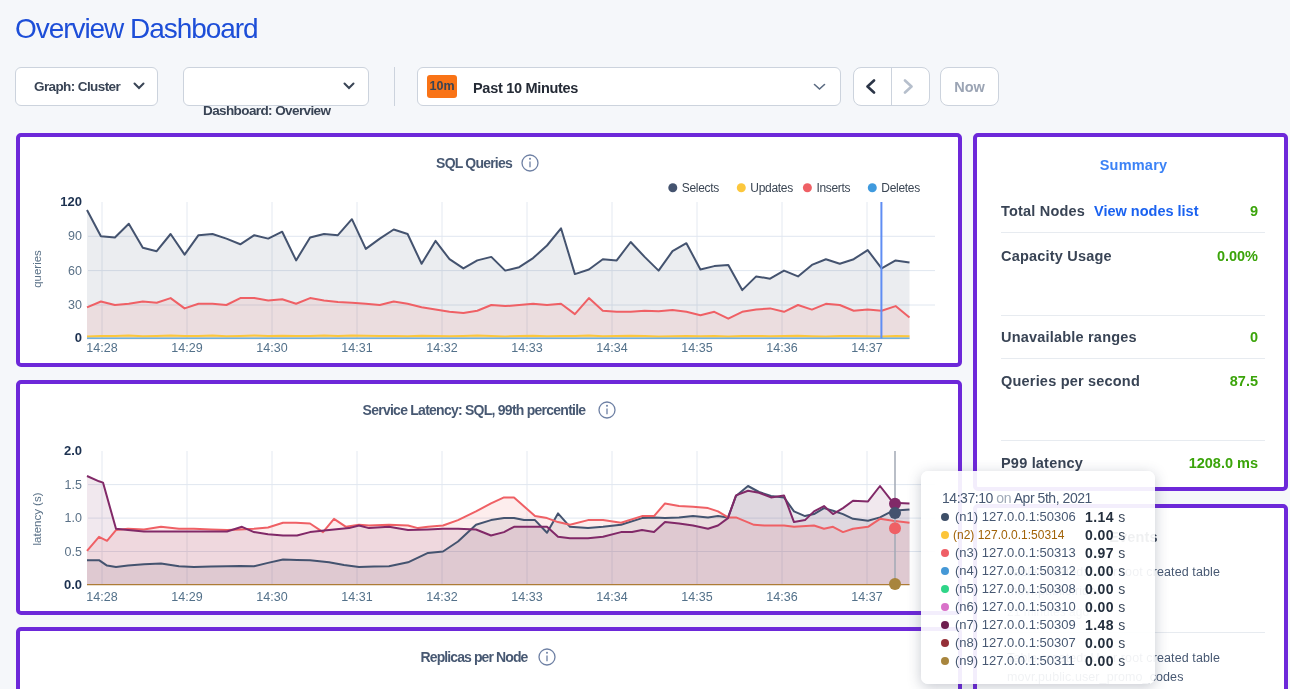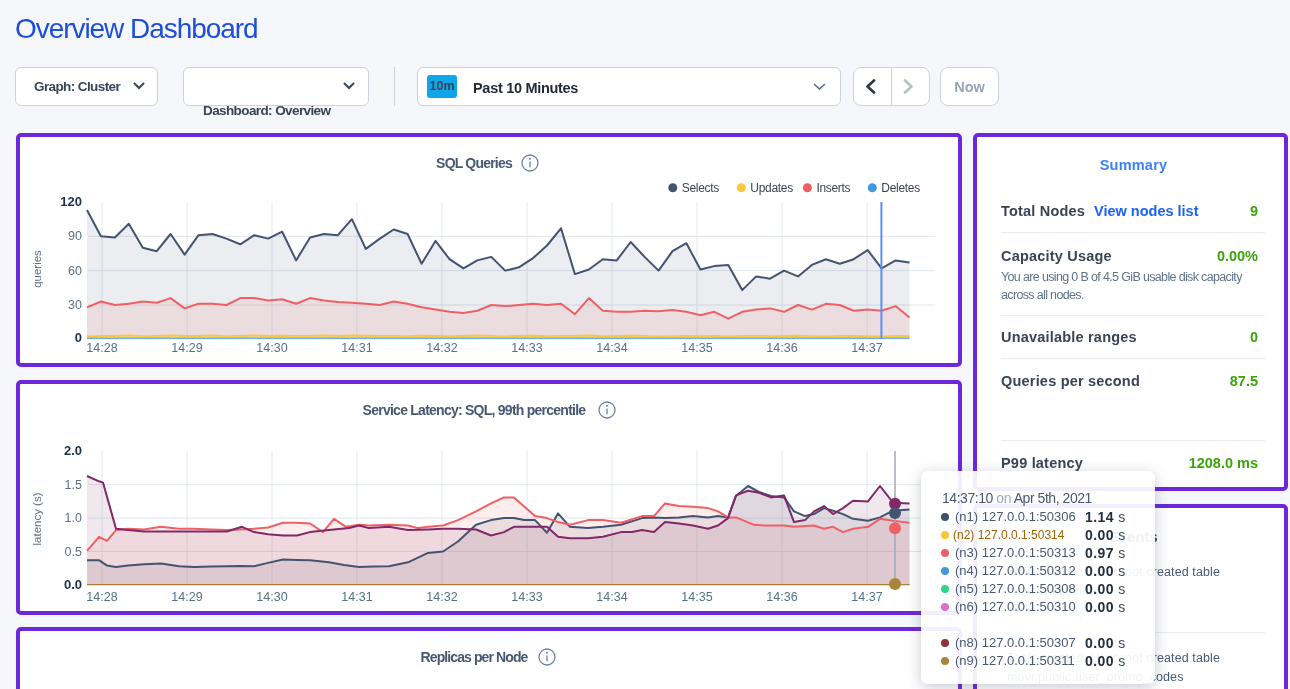--- a/index.html
+++ b/index.html
@@ -26,21 +26,21 @@
 
 <div class="btn" style="left:183px;top:67px;width:186px;height:39px;"></div>
 <div class="blabel" style="position:absolute;left:203px;top:79px;margin-top:24px;">Dashboard: Overview</div>
 <svg style="position:absolute;left:343px;top:82px;" width="12" height="8">
     <polyline points="1.5,1.5 6,6 10.5,1.5" fill="none" stroke="#394455" stroke-width="2" stroke-linecap="round"></polyline>
   </svg>
 
 <div style="position:absolute;left:394px;top:67px;width:1px;height:39px;background:#ccd3dd;"></div>
 
 <div class="btn" style="left:417px;top:67px;width:424px;height:39px;"></div>
-<div style="position:absolute;left:427px;top:75px;width:30px;height:23px;background:#0ea5e9;border-radius:3px;text-align:center;font-size:12.5px;font-weight:bold;color:#394455;line-height:23px;">10m</div>
+<div style="position:absolute;left:427px;top:75px;width:30px;height:23px;background:#f97316;border-radius:3px;text-align:center;font-size:12.5px;font-weight:bold;color:#394455;line-height:23px;">10m</div>
 <div style="position:absolute;left:473px;top:80px;font-size:14.5px;font-weight:bold;color:#242a35;letter-spacing:-0.3px;">Past 10 Minutes</div>
 <svg style="position:absolute;left:813px;top:83px;" width="13" height="8">
     <polyline points="1.5,1.5 6.5,6 11.5,1.5" fill="none" stroke="#5a6a81" stroke-width="1.6" stroke-linecap="round"></polyline>
   </svg>
 
 <div class="btn" style="left:852.5px;top:67px;width:77px;height:39px;border-radius:8px;"></div>
 <div style="position:absolute;left:891px;top:68px;width:1px;height:37px;background:#ccd3dd;"></div>
 <svg style="position:absolute;left:865px;top:79px;" width="11" height="15">
     <polyline points="9,1.5 2.5,7.5 9,13.5" fill="none" stroke="#2b3547" stroke-width="2.6" stroke-linecap="round" stroke-linejoin="round"></polyline>
   </svg>
@@ -171,21 +171,20 @@
 </div>
 
 <div class="card" style="left:973px;top:133px;width:315px;height:358px;">
 <div style="position:absolute;left:0;top:20px;width:313px;text-align:center;font-size:14.5px;font-weight:bold;color:#3b82f6;letter-spacing:0.2px;">Summary</div>
 <div class="slabel" style="left:24px;top:66px;">Total Nodes</div>
 <div style="position:absolute;left:117px;top:66px;font-size:14.5px;font-weight:bold;color:#1a62f0;">View nodes list</div>
 <div class="sval" style="top:66px;">9</div>
 <div class="divline" style="left:24px;top:94.8px;width:264px;"></div>
 <div class="slabel" style="left:24px;top:111px;">Capacity Usage</div>
 <div class="sval" style="top:111px;">0.00%</div>
-<div class="scap" style="left:24px;top:132px;">You are using 0 B of 4.5 GiB usable disk capacity<br>across all nodes.</div>
 <div class="divline" style="left:24px;top:177.7px;width:264px;"></div>
 <div class="slabel" style="left:24px;top:192px;">Unavailable ranges</div>
 <div class="sval" style="top:192px;">0</div>
 <div class="divline" style="left:24px;top:220.9px;width:264px;"></div>
 <div class="slabel" style="left:24px;top:236px;">Queries per second</div>
 <div class="sval" style="top:236px;">87.5</div>
 <div class="divline" style="left:24px;top:303.1px;width:264px;"></div>
 <div class="slabel" style="left:24px;top:318px;">P99 latency</div>
 <div class="sval" style="top:318px;">1208.0 ms</div>
 </div>
@@ -223,20 +222,25 @@
 <div style="position:absolute;left:20px;top:109px;height:18px;width:210px;">
       <span style="position:absolute;left:0;top:5px;width:8px;height:8px;border-radius:50%;background:#2fd588"></span>
       <span style="position:absolute;left:14px;top:0;font-size:13px;line-height:18px;color:#475872;">(n5) 127.0.0.1:50308</span>
       <span style="position:absolute;left:144px;top:0;font-size:14px;letter-spacing:0.4px;line-height:18px;color:#242f3d;font-weight:bold;">0.00<span style="font-weight:normal;color:#3d4a5c;"> s</span></span>
     </div>
 <div style="position:absolute;left:20px;top:127px;height:18px;width:210px;">
       <span style="position:absolute;left:0;top:5px;width:8px;height:8px;border-radius:50%;background:#d972c9"></span>
       <span style="position:absolute;left:14px;top:0;font-size:13px;line-height:18px;color:#475872;">(n6) 127.0.0.1:50310</span>
       <span style="position:absolute;left:144px;top:0;font-size:14px;letter-spacing:0.4px;line-height:18px;color:#242f3d;font-weight:bold;">0.00<span style="font-weight:normal;color:#3d4a5c;"> s</span></span>
     </div>
+<div style="position:absolute;left:20px;top:145px;height:18px;width:210px;">
+      <span style="position:absolute;left:0;top:5px;width:8px;height:8px;border-radius:50%;background:#6e1d4f"></span>
+      <span style="position:absolute;left:14px;top:0;font-size:13px;line-height:18px;color:#475872;">(n7) 127.0.0.1:50309</span>
+      <span style="position:absolute;left:144px;top:0;font-size:14px;letter-spacing:0.4px;line-height:18px;color:#242f3d;font-weight:bold;">1.48<span style="font-weight:normal;color:#3d4a5c;"> s</span></span>
+    </div>
 <div style="position:absolute;left:20px;top:163px;height:18px;width:210px;">
       <span style="position:absolute;left:0;top:5px;width:8px;height:8px;border-radius:50%;background:#952f38"></span>
       <span style="position:absolute;left:14px;top:0;font-size:13px;line-height:18px;color:#475872;">(n8) 127.0.0.1:50307</span>
       <span style="position:absolute;left:144px;top:0;font-size:14px;letter-spacing:0.4px;line-height:18px;color:#242f3d;font-weight:bold;">0.00<span style="font-weight:normal;color:#3d4a5c;"> s</span></span>
     </div>
 <div style="position:absolute;left:20px;top:181px;height:18px;width:210px;">
       <span style="position:absolute;left:0;top:5px;width:8px;height:8px;border-radius:50%;background:#a8853d"></span>
       <span style="position:absolute;left:14px;top:0;font-size:13px;line-height:18px;color:#475872;">(n9) 127.0.0.1:50311</span>
       <span style="position:absolute;left:144px;top:0;font-size:14px;letter-spacing:0.4px;line-height:18px;color:#242f3d;font-weight:bold;">0.00<span style="font-weight:normal;color:#3d4a5c;"> s</span></span>
     </div>

